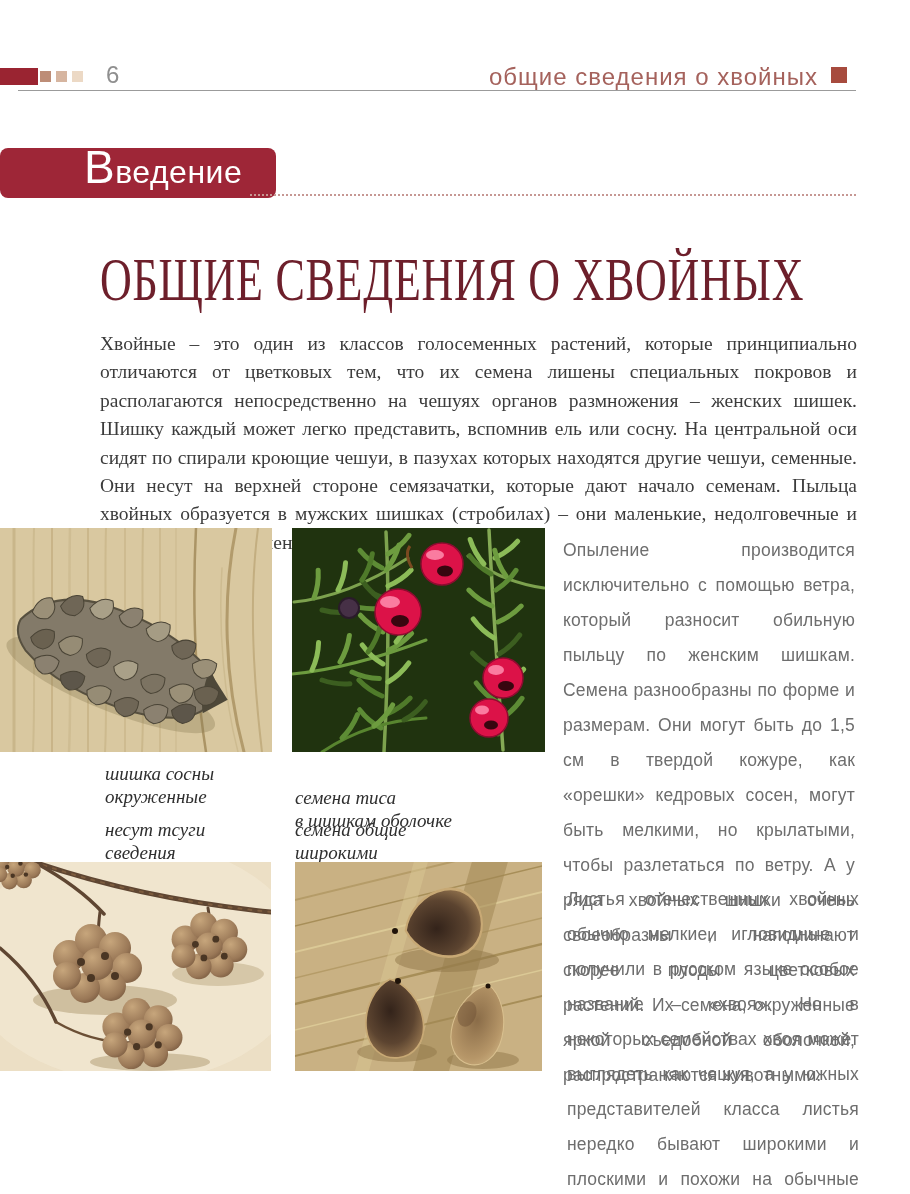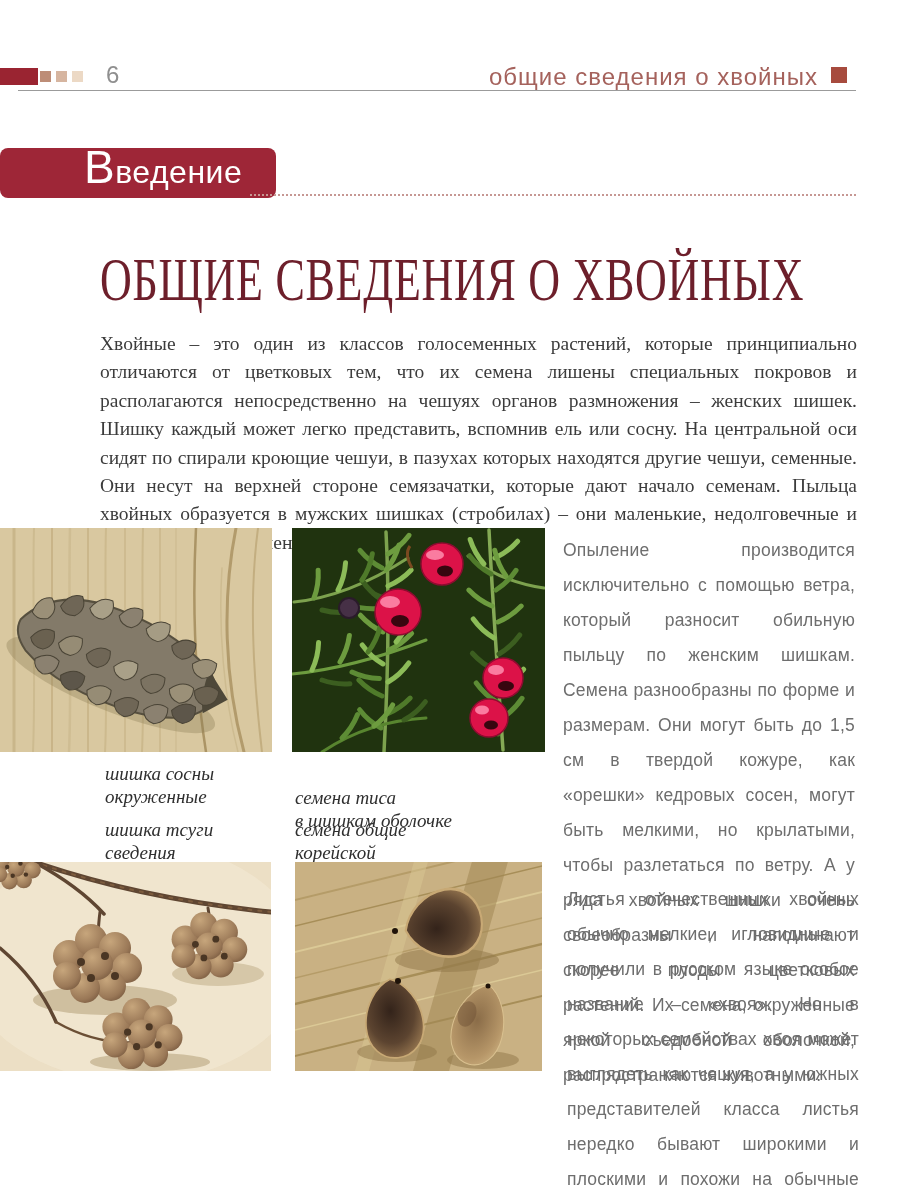--- a/index.html
+++ b/index.html
@@ -205,26 +205,26 @@
 
   <div id="c1" class="abs cap">
     <span>шишка сосны</span><br>
     <span>окруженные</span>
   </div>
   <div id="c2" class="abs cap">
     <span>семена тиса</span><br>
     <span>в шишкам оболочке</span>
   </div>
   <div id="c3" class="abs cap">
-    <span>шишка тсуги</span><br>
+    <span>несут тсуги</span><br>
     <span>сведения</span>
   </div>
   <div id="c4" class="abs cap">
     <span>семена общие</span><br>
-    <span>корейской</span>
+    <span>широкими</span>
   </div>
 
   <svg id="p3" class="abs photo" width="271" height="209" viewBox="0 0 271 209" role="img">
     <defs>
       <radialGradient id="gc" cx=".35" cy=".3" r=".9">
         <stop offset="0" stop-color="#c7a67c"></stop>
         <stop offset=".65" stop-color="#9a7857"></stop>
         <stop offset="1" stop-color="#6b4e36"></stop>
       </radialGradient>
       <g id="cl">

